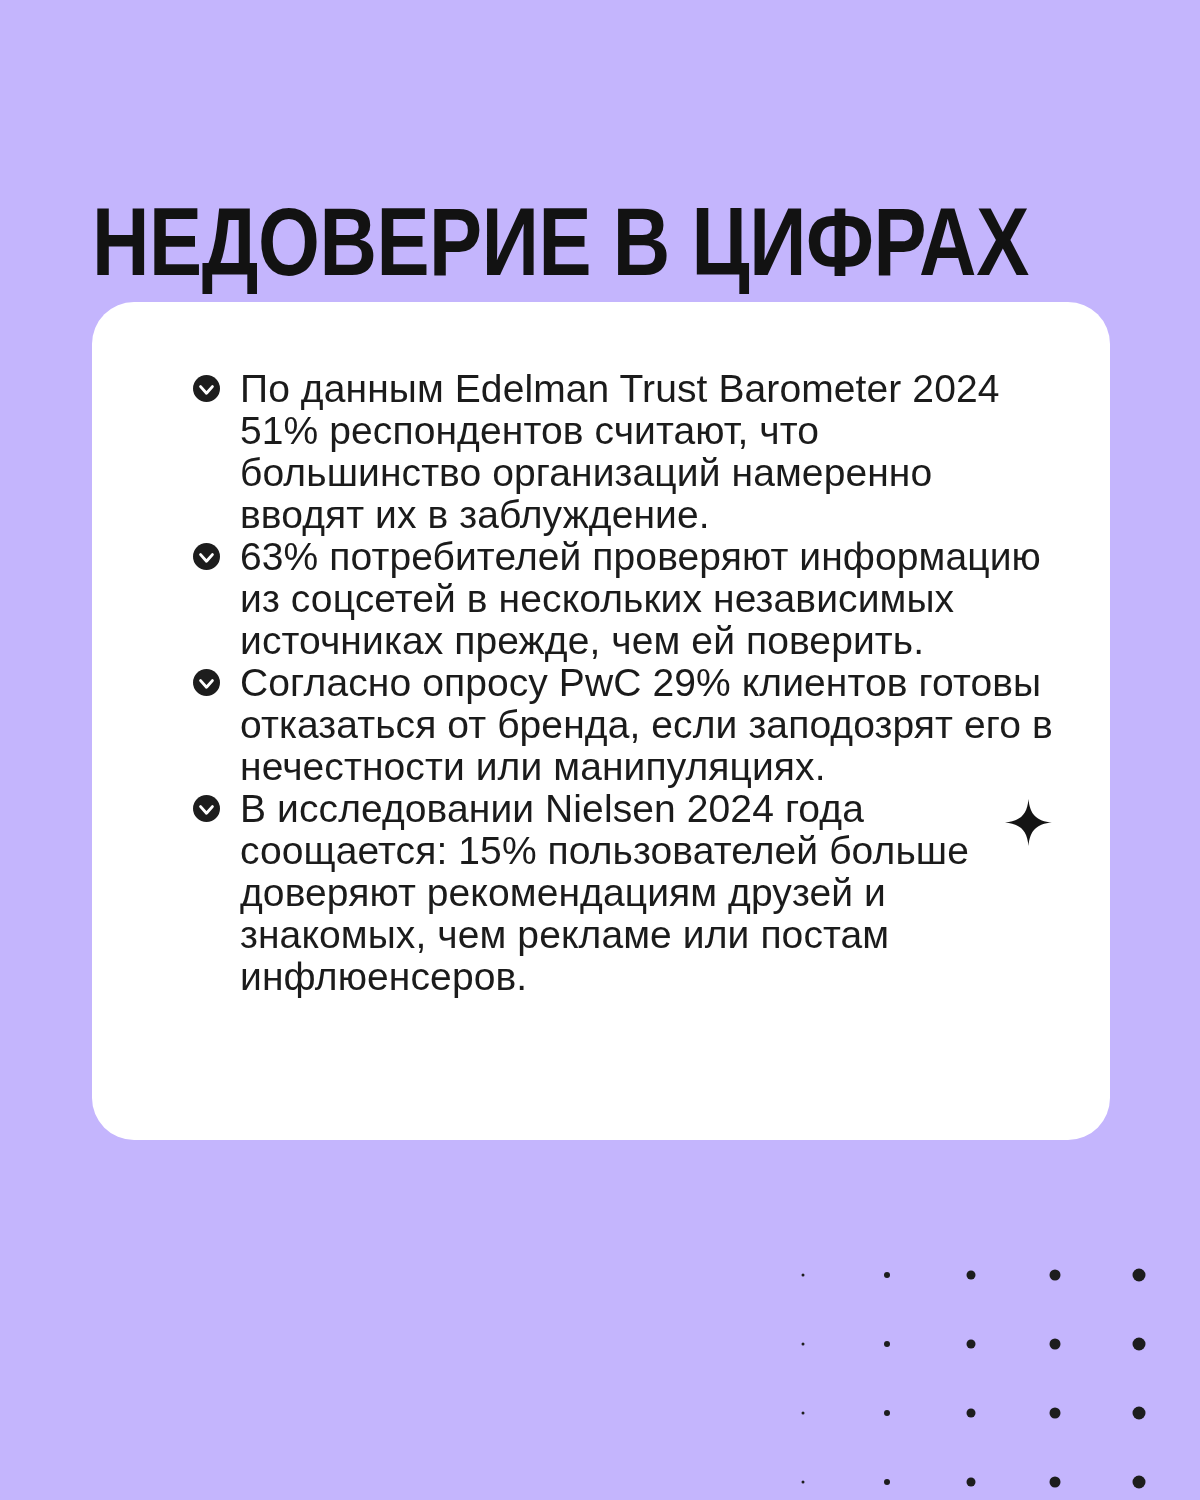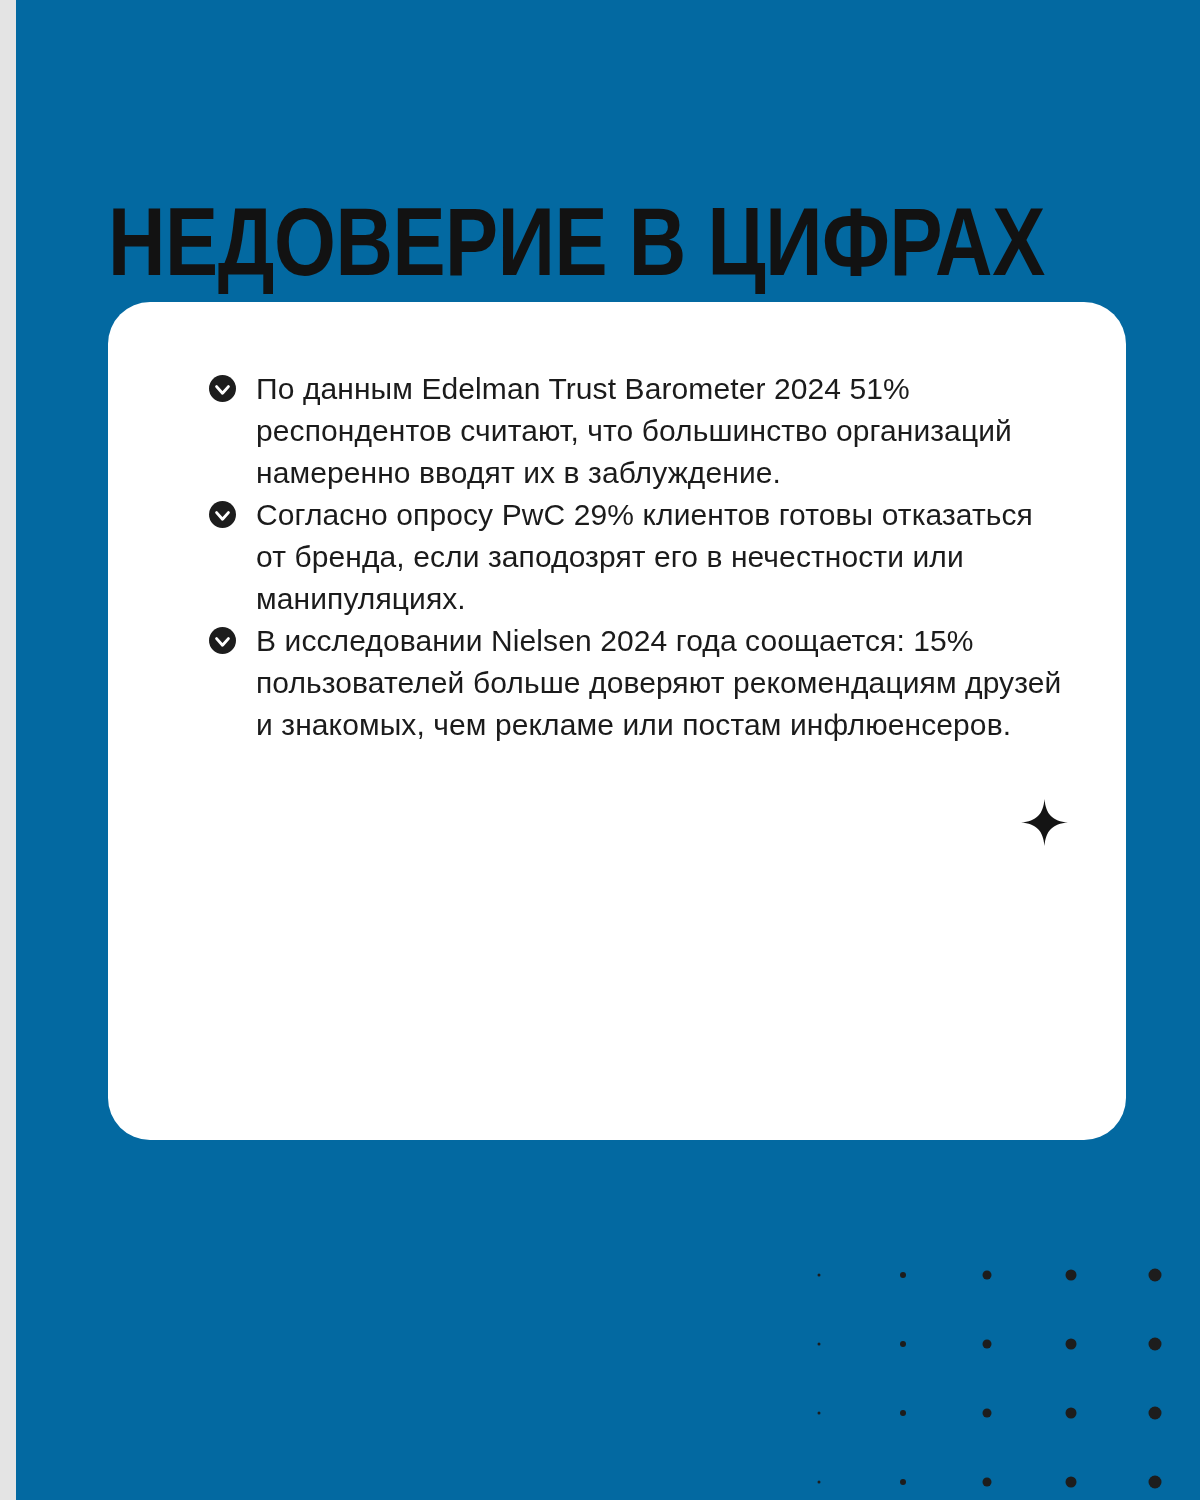--- a/index.html
+++ b/index.html
@@ -12,23 +12,22 @@
     height: 1500px;
     background: #e4e4e4;
     font-family: "Liberation Sans", "DejaVu Sans", sans-serif;
     overflow: hidden;
     position: relative;
   }
 
   .slide {
     position: absolute;
     inset: 0;
-    background: #0369a1;
+    background: #c4b5fd;
     overflow: hidden;
-    margin-left: 16px;
   }
 
   
   .title {
     position: absolute;
     left: 92px;
     top: 128px;
     font-family: "Liberation Sans Narrow", "Liberation Sans", "DejaVu Sans Condensed", sans-serif;
     font-weight: 700;
     font-size: 97px;
@@ -60,21 +59,21 @@
     width: 862px;
     margin: 0;
     padding: 0;
     list-style: none;
   }
 
   .bullet-item {
     position: relative;
     padding-left: 47px;
     margin: 0 0 0 0;
-    font-size: 30px;
+    font-size: 39px;
     line-height: 42px;
     color: #1b1b1b;
     letter-spacing: 0.1px;
   }
 
   .check-icon {
     position: absolute;
     left: 0;
     top: 7px;
     width: 27px;
@@ -130,20 +129,29 @@
       <li class="bullet-item">
         <span class="check-icon">
           <svg viewBox="0 0 27 27" xmlns="http://www.w3.org/2000/svg">
             <circle cx="13.5" cy="13.5" r="13.5" fill="#1d1d1d"></circle>
             <path d="M7.6 11.6 L13.5 18.2 L19.4 11.6" fill="none" stroke="#ffffff" stroke-width="2.9" stroke-linecap="round" stroke-linejoin="round"></path>
           </svg>
         </span>
         <span>По данным Edelman Trust Barometer 2024 51% респондентов считают, что большинство организаций намеренно вводят их в заблуждение.</span>
       </li>
 
+      <li class="bullet-item">
+        <span class="check-icon">
+          <svg viewBox="0 0 27 27" xmlns="http://www.w3.org/2000/svg">
+            <circle cx="13.5" cy="13.5" r="13.5" fill="#1d1d1d"></circle>
+            <path d="M7.6 11.6 L13.5 18.2 L19.4 11.6" fill="none" stroke="#ffffff" stroke-width="2.9" stroke-linecap="round" stroke-linejoin="round"></path>
+          </svg>
+        </span>
+        <span>63% потребителей проверяют информацию из соцсетей в нескольких независимых источниках прежде, чем ей поверить.</span>
+      </li>
 
       <li class="bullet-item">
         <span class="check-icon">
           <svg viewBox="0 0 27 27" xmlns="http://www.w3.org/2000/svg">
             <circle cx="13.5" cy="13.5" r="13.5" fill="#1d1d1d"></circle>
             <path d="M7.6 11.6 L13.5 18.2 L19.4 11.6" fill="none" stroke="#ffffff" stroke-width="2.9" stroke-linecap="round" stroke-linejoin="round"></path>
           </svg>
         </span>
         <span>Согласно опросу PwC 29% клиентов готовы отказаться от бренда, если заподозрят его в нечестности или манипуляциях.</span>
       </li>

